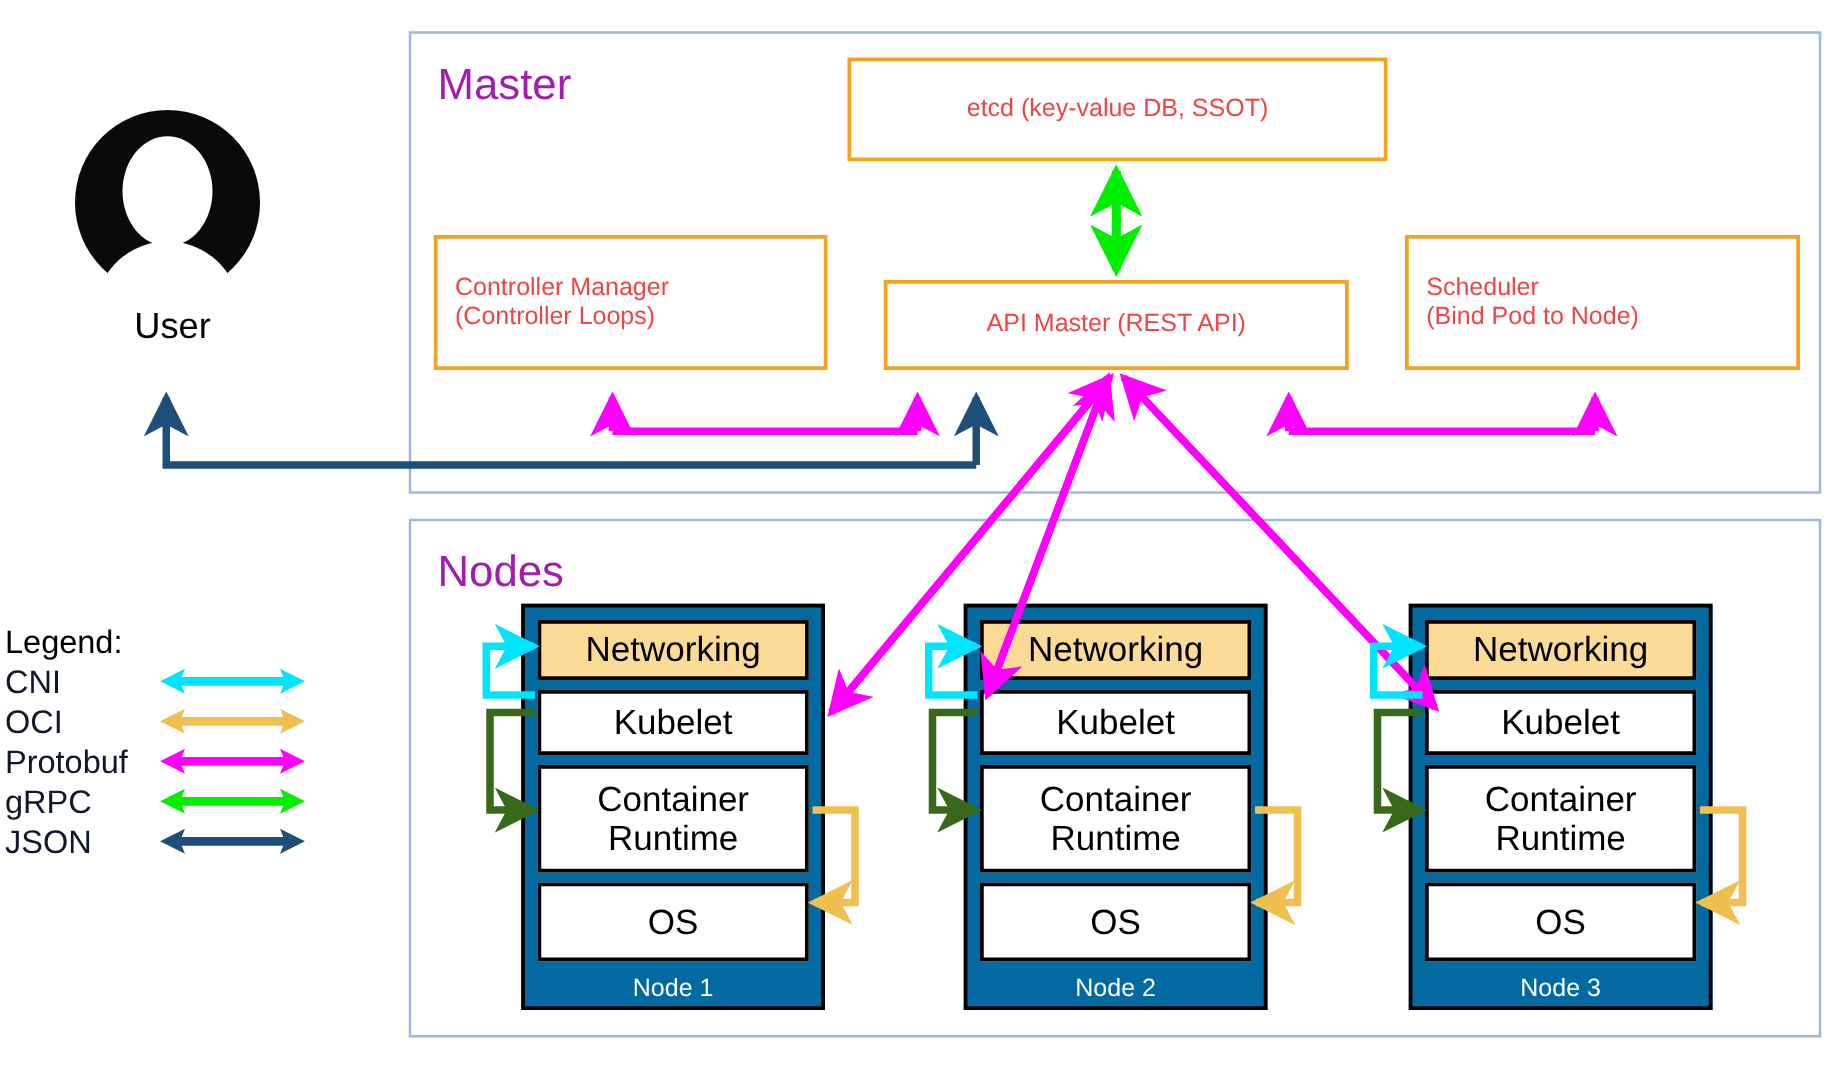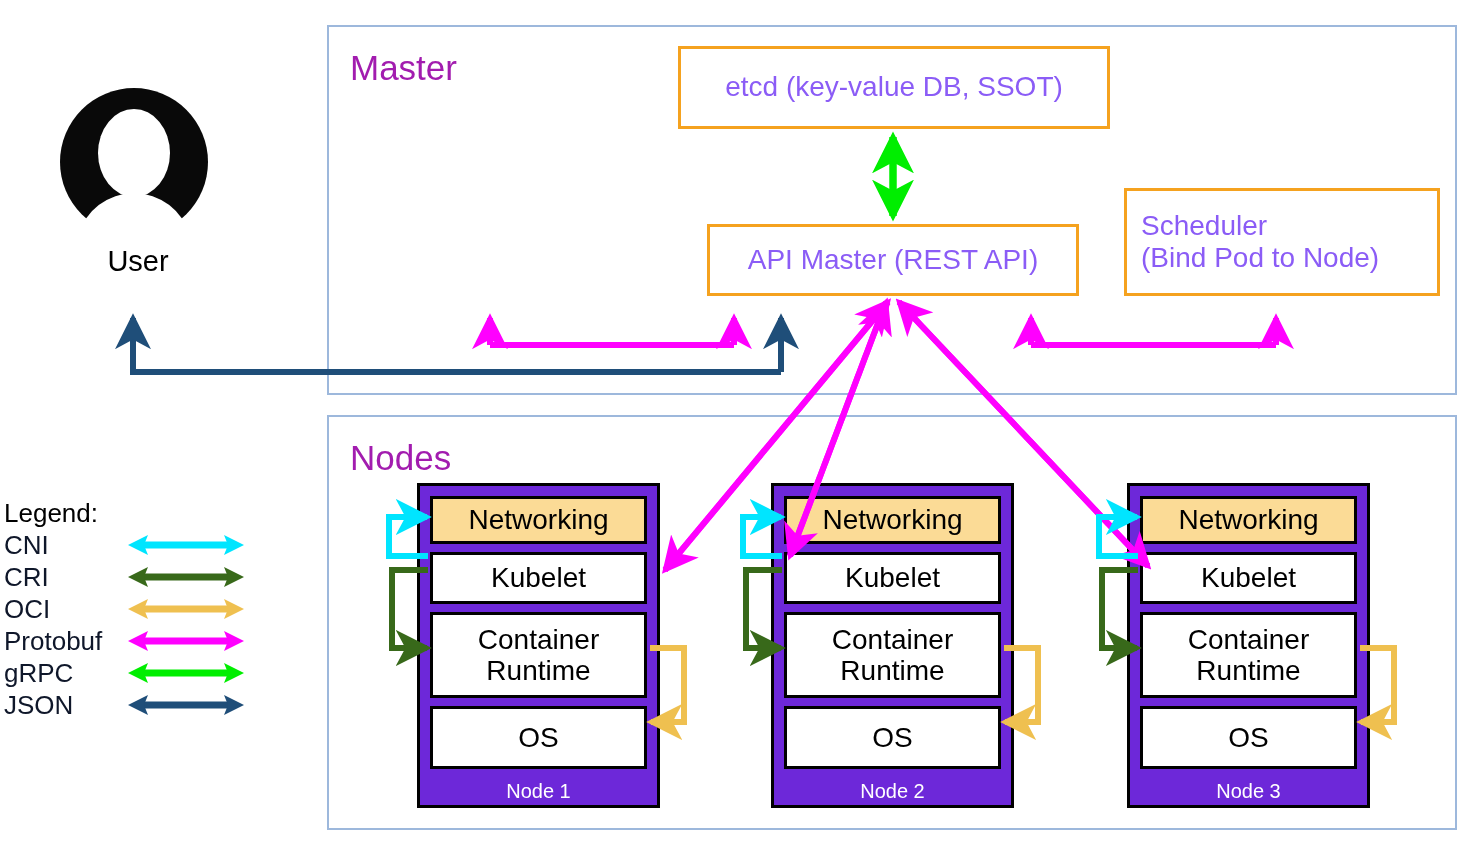--- a/index.html
+++ b/index.html
@@ -8,30 +8,30 @@
 
   #stage{position:absolute;inset:0;width:1475px;height:852px;}
 
   
   .group-box{position:absolute;border:2px solid #9DB8DC;background:transparent;box-sizing:border-box;}
   .group-title{position:absolute;font-size:35px;line-height:1;color:#a21caf;white-space:nowrap;}
 
   
   .ms-box{position:absolute;box-sizing:border-box;border:3px solid #F5A21F;background:#ffffff;
           display:flex;align-items:center;justify-content:center;text-align:center;}
-  .ms-box .lbl{font-size:28px;line-height:1.16;white-space:pre-line;color:#8b5cf6;}
+  .ms-box .lbl{font-size:20px;line-height:1.16;white-space:pre-line;color:#ef4444;}
   .ms-box.left-al{justify-content:flex-start;padding-left:14px;text-align:left;}
 
   
   #user-wrap{position:absolute;left:58px;top:68px;width:160px;height:220px;}
   #user-label{position:absolute;left:58px;top:247px;width:160px;text-align:center;
               font-size:29px;line-height:1;color:#000;}
 
   
-  .node{position:absolute;box-sizing:border-box;background:#6d28d9;border:3px solid #000;
+  .node{position:absolute;box-sizing:border-box;background:#0369a1;border:3px solid #000;
         padding:10px 10px 0 10px;}
   .node .layer{box-sizing:border-box;border:3px solid #000;background:#ffffff;
                display:flex;align-items:center;justify-content:center;text-align:center;
                font-size:28px;line-height:1.12;color:#000;white-space:pre-line;}
   .node .layer.net{background:#FBDB96;height:48px;margin-bottom:8px;}
   .node .layer.kubelet{height:52px;margin-bottom:8px;}
   .node .layer.runtime{height:86px;margin-bottom:8px;}
   .node .layer.os{height:63px;margin-bottom:4px;}
   .node .node-name{text-align:center;color:#ffffff;font-size:20px;line-height:1;padding:8px 0 0 0;}
 
@@ -60,20 +60,24 @@
   </div>
   <div id="user-label">User</div>
 
   <div class="group-box" id="master-group" style="left:327px;top:25px;width:1130px;height:370px;"></div>
   <div class="group-title" id="master-title" style="left:350px;top:50px;">Master</div>
 
   <div class="ms-box" id="box-etcd" style="left:678px;top:46px;width:432px;height:83px;">
     <span class="lbl">etcd (key-value DB, SSOT)</span>
   </div>
 
+  <div class="ms-box left-al" id="box-controller" style="left:347px;top:188px;width:315px;height:108px;">
+    <span class="lbl">Controller Manager
+(Controller Loops)</span>
+  </div>
 
   <div class="ms-box" id="box-apiserver" style="left:707px;top:224px;width:372px;height:72px;">
     <span class="lbl">API Master (REST API)</span>
   </div>
 
   <div class="ms-box left-al" id="box-scheduler" style="left:1124px;top:188px;width:316px;height:108px;">
     <span class="lbl">Scheduler
 (Bind Pod to Node)</span>
   </div>
 
@@ -204,30 +208,20 @@
       <span class="lk">CNI</span>
       <span class="arw">
         <svg width="120" height="26" viewBox="0 0 120 26">
           <line x1="14" y1="13" x2="106" y2="13" stroke="#00E5FF" stroke-width="7"></line>
           <path d="M2,13 L22,3 L18,13 L22,23 Z" fill="#00E5FF"></path>
           <path d="M118,13 L98,3 L102,13 L98,23 Z" fill="#00E5FF"></path>
         </svg>
       </span>
     </div>
 
-    <div class="legend-row">
-      <span class="lk">CRI</span>
-      <span class="arw">
-        <svg width="120" height="26" viewBox="0 0 120 26">
-          <line x1="14" y1="13" x2="106" y2="13" stroke="#38691A" stroke-width="7"></line>
-          <path d="M2,13 L22,3 L18,13 L22,23 Z" fill="#38691A"></path>
-          <path d="M118,13 L98,3 L102,13 L98,23 Z" fill="#38691A"></path>
-        </svg>
-      </span>
-    </div>
 
     <div class="legend-row">
       <span class="lk">OCI</span>
       <span class="arw">
         <svg width="120" height="26" viewBox="0 0 120 26">
           <line x1="14" y1="13" x2="106" y2="13" stroke="#EFC050" stroke-width="7"></line>
           <path d="M2,13 L22,3 L18,13 L22,23 Z" fill="#EFC050"></path>
           <path d="M118,13 L98,3 L102,13 L98,23 Z" fill="#EFC050"></path>
         </svg>
       </span>

